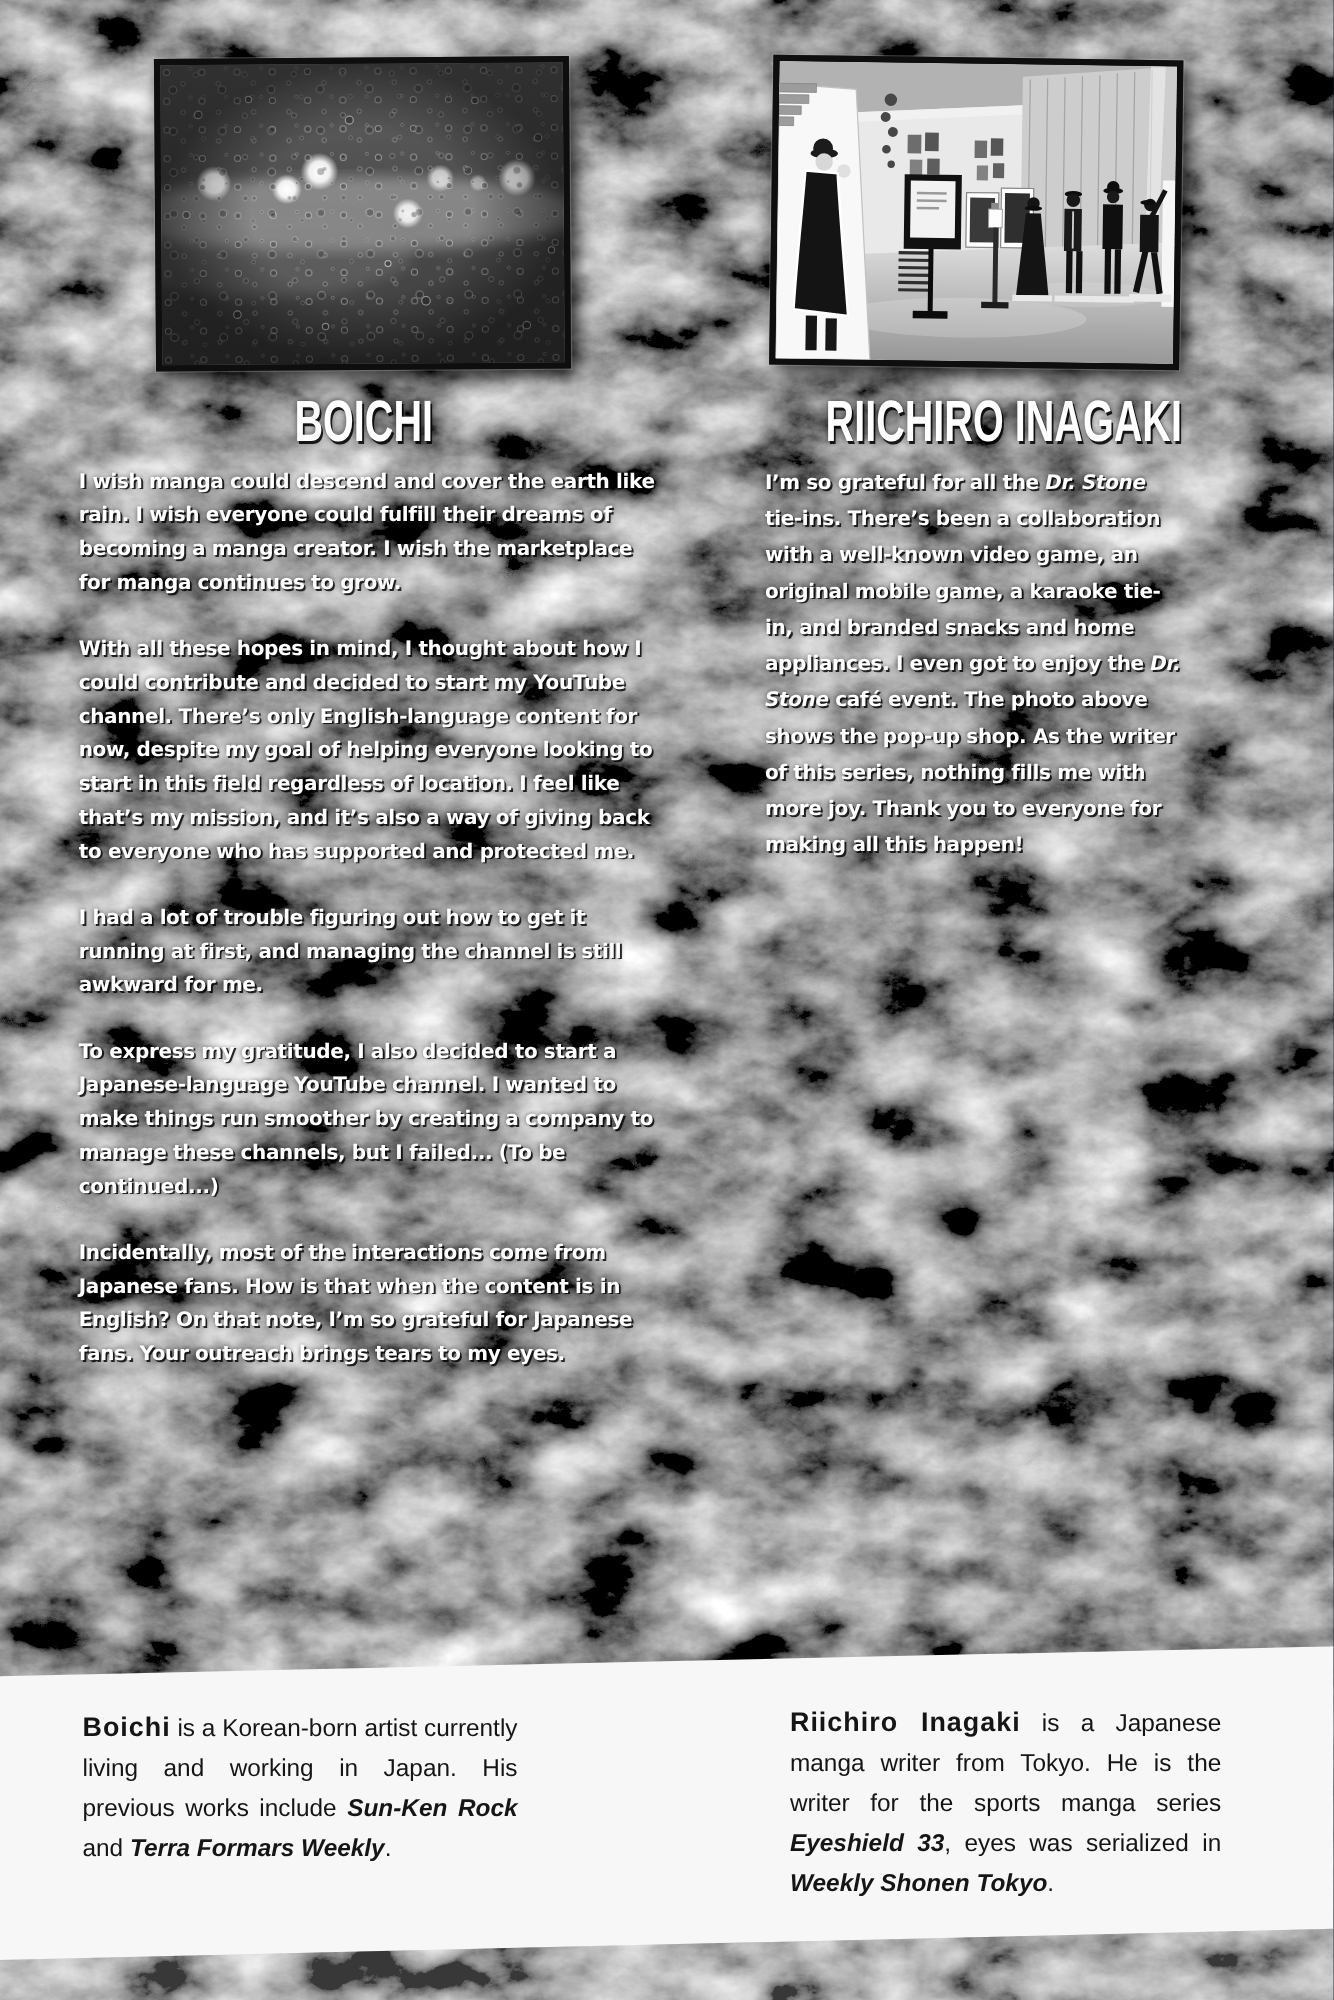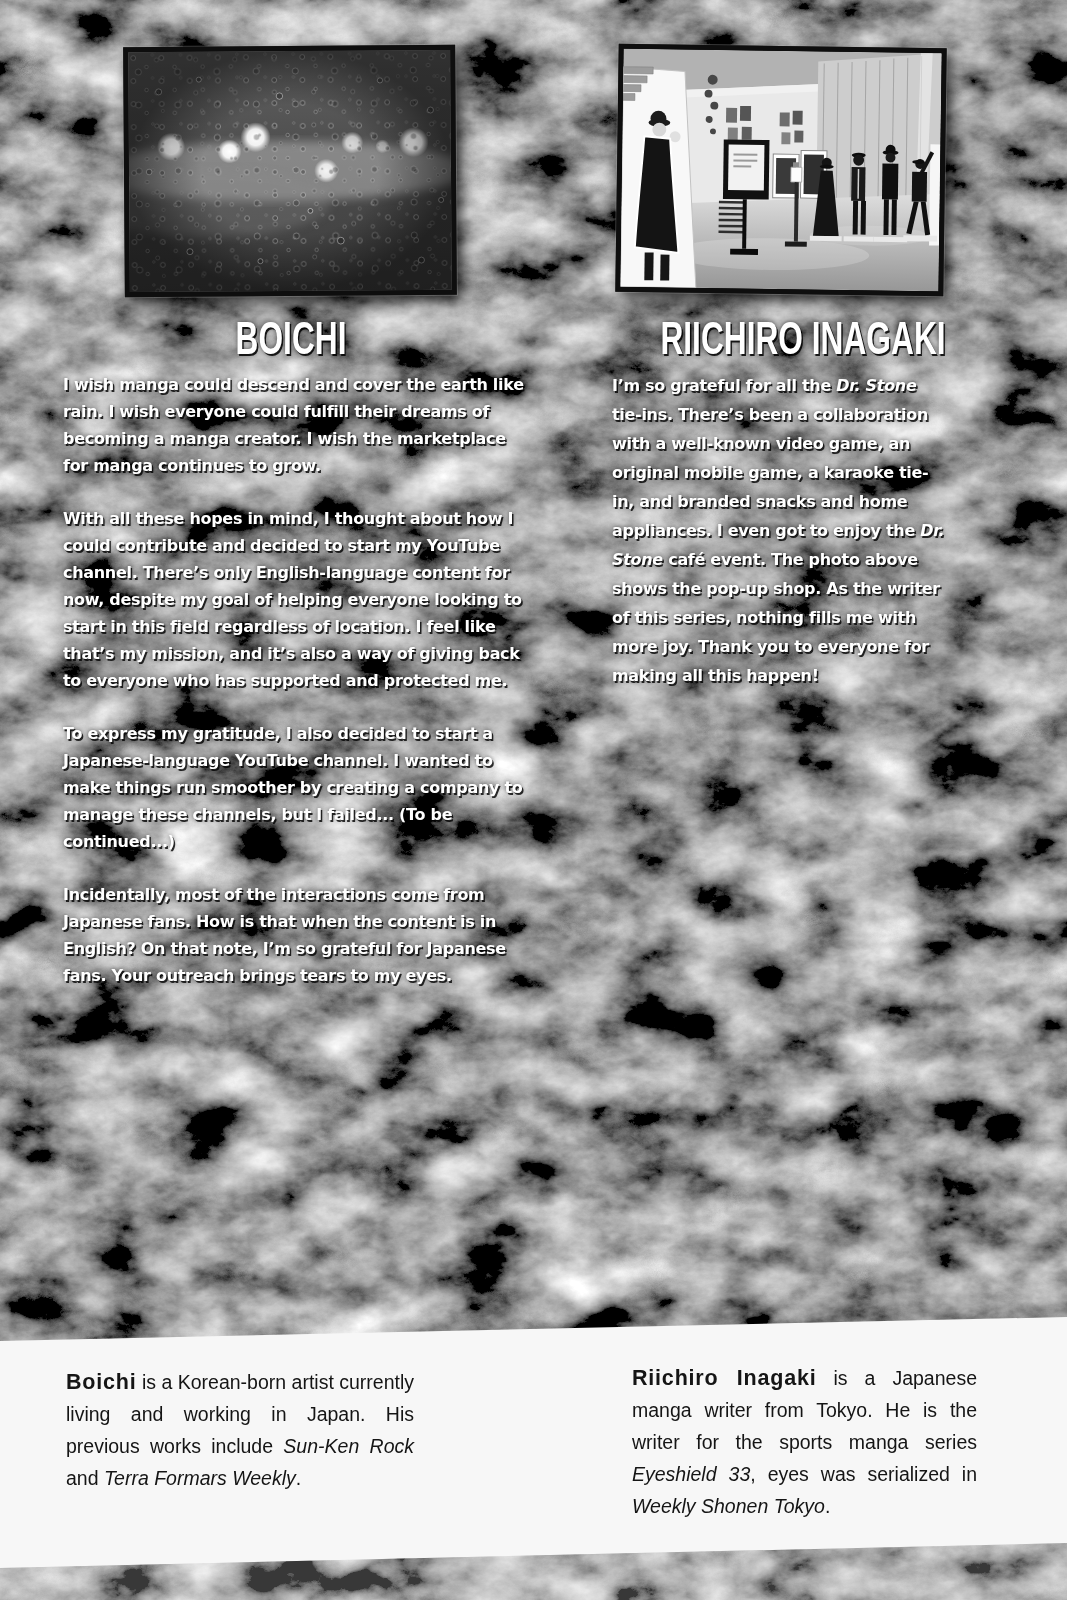--- a/index.html
+++ b/index.html
@@ -32,21 +32,21 @@
   .col-text .it{font-style:italic;}
 
   
   #footer-band{position:absolute;left:0;top:0;width:1067px;height:1600px;background:#f7f7f7;
     clip-path:polygon(0px 1341px,1067px 1317px,1067px 1543px,0px 1568px);}
   .bio{position:absolute;color:#151515;font-family:"Liberation Sans",sans-serif;
     font-size:19.5px;line-height:32px;text-align:justify;}
   #bio-left{left:66px;top:1366px;width:348px;}
   #bio-right{left:632px;top:1362px;width:345px;}
   .bio .bio-name{font-weight:bold;font-size:21.5px;letter-spacing:.8px;}
-  .bio .it{font-style:italic;}
+  .bio .it{font-style:italic;font-weight:bold;}
 </style>
 </head>
 <body>
 
 <div id="page">
 
   <svg id="rock-tex" viewBox="0 0 1067 1600" preserveAspectRatio="none" aria-hidden="true">
     <defs>
       <filter id="rockF" x="0" y="0" width="100%" height="100%">
         <feTurbulence type="fractalNoise" baseFrequency="0.013 0.02" numOctaves="6" seed="11" stitchTiles="stitch" result="n"></feTurbulence>
@@ -251,20 +251,21 @@
   <div class="author-heading" id="heading-left">
     <span class="squeeze">BOICHI</span>
   </div>
   <div class="author-heading" id="heading-right">
     <span class="squeeze">RIICHIRO INAGAKI</span>
   </div>
 
   <div class="col-text" id="col-left">
     <p>I wish manga could descend and cover the earth like rain. I wish everyone could fulfill their dreams of becoming a manga creator. I wish the marketplace for manga continues to grow.</p>
     <p>With all these hopes in mind, I thought about how I could contribute and decided to start my YouTube channel. There’s only English-language content for now, despite my goal of helping everyone looking to start in this field regardless of location. I feel like that’s my mission, and it’s also a way of giving back to everyone who has supported and protected me.</p>
+    <p>I had a lot of trouble figuring out how to get it running at first, and managing the channel is still awkward for me.</p>
     <p>To express my gratitude, I also decided to start a Japanese-language YouTube channel. I wanted to make things run smoother by creating a company to manage these channels, but I failed... (To be continued...)</p>
     <p>Incidentally, most of the interactions come from Japanese fans. How is that when the content is in English? On that note, I’m so grateful for Japanese fans. Your outreach brings tears to my eyes.</p>
   </div>
 
   <div class="col-text" id="col-right">
     <p><span>I’m so grateful for all the </span><span class="it">Dr. Stone</span><span> tie-ins. There’s been a collaboration with a well-known video game, an original mobile game, a karaoke tie-in, and branded snacks and home appliances. I even got to enjoy the </span><span class="it">Dr. Stone</span><span> café event. The photo above shows the pop-up shop. As the writer of this series, nothing fills me with more joy. Thank you to everyone for making all this happen!</span></p>
   </div>
 
   <div id="footer-band"></div>
 

